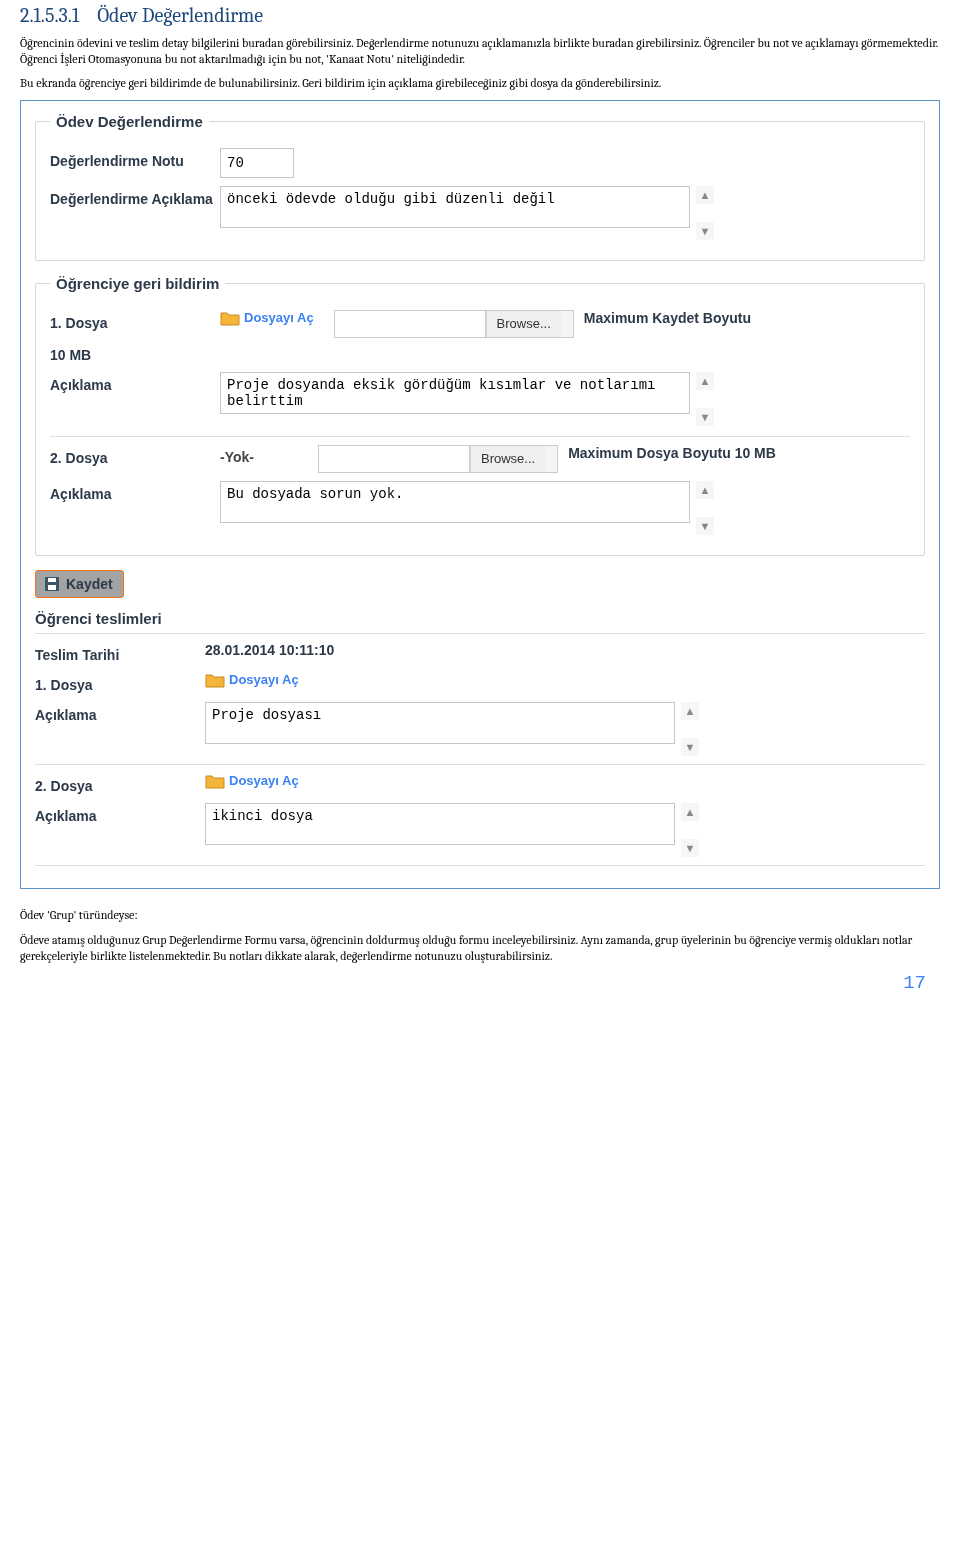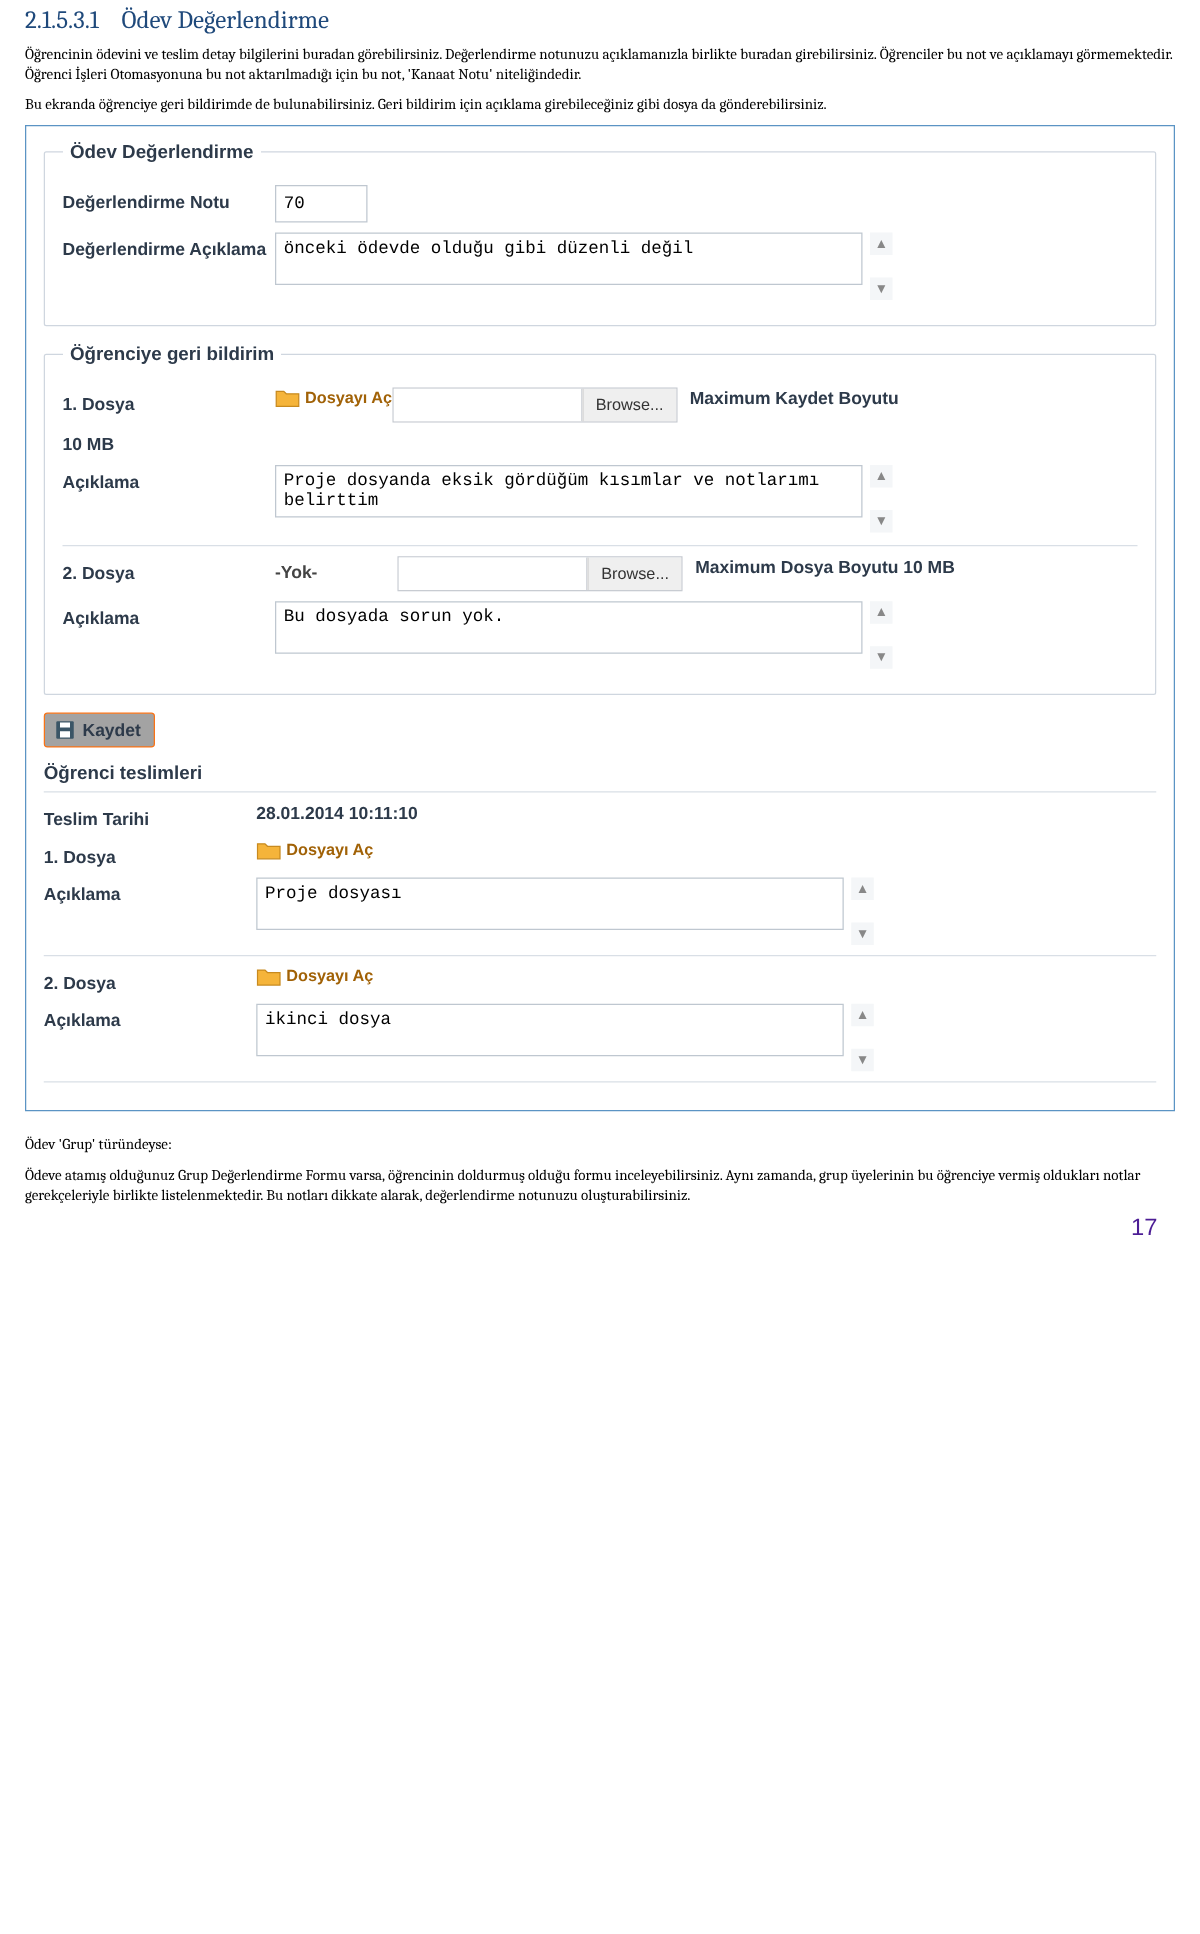--- a/index.html
+++ b/index.html
@@ -87,33 +87,33 @@
     resize: none;
     box-sizing: border-box;
   }
   .folder-icon {
     display: inline-flex;
     vertical-align: middle;
     margin-right: 4px;
   }
   .folder-icon svg { display:block; }
   .file-open-link {
-    color: #a16207;
+    color: #3b82f6;
     font-weight: bold;
     font-size: 13px;
     text-decoration: none;
-    margin-right: 0;
+    margin-right: 20px;
   }
   .file-input-box {
     display:inline-flex;
     align-items:center;
     border: 1px solid #c8ccd2;
     background: #f2f4f6;
     height: 26px;
-    padding: 0 0 0 0;
+    padding: 0 12px 0 0;
     margin-right: 10px;
   }
   .file-input-path {
     width: 150px;
     height: 100%;
     background: #fff;
     border-right: 1px solid #c8ccd2;
   }
   .file-input-btn {
     height:100%;
@@ -174,23 +174,23 @@
   }
   .hr-line { border: none; border-top: 1px solid #d9dfe6; margin: 6px 0; }
   .placeholder-val {
     color: #444;
     font-weight: bold;
     font-size: 14px;
     padding-top:4px;
   }
   .page-num {
     text-align: right;
-    font-family: Liberation Sans, sans-serif;
+    font-family: Liberation Mono, monospace;
     font-size: 19px;
-    color: #4c1d95;
+    color: #3b82f6;
     padding-right: 14px;
   }
 </style>
 </head>
 <body>
 
 <div class="page">
 
   <div class="heading-num">
     <span class="num">2.1.5.3.1</span><span>Ödev Değerlendirme</span>

